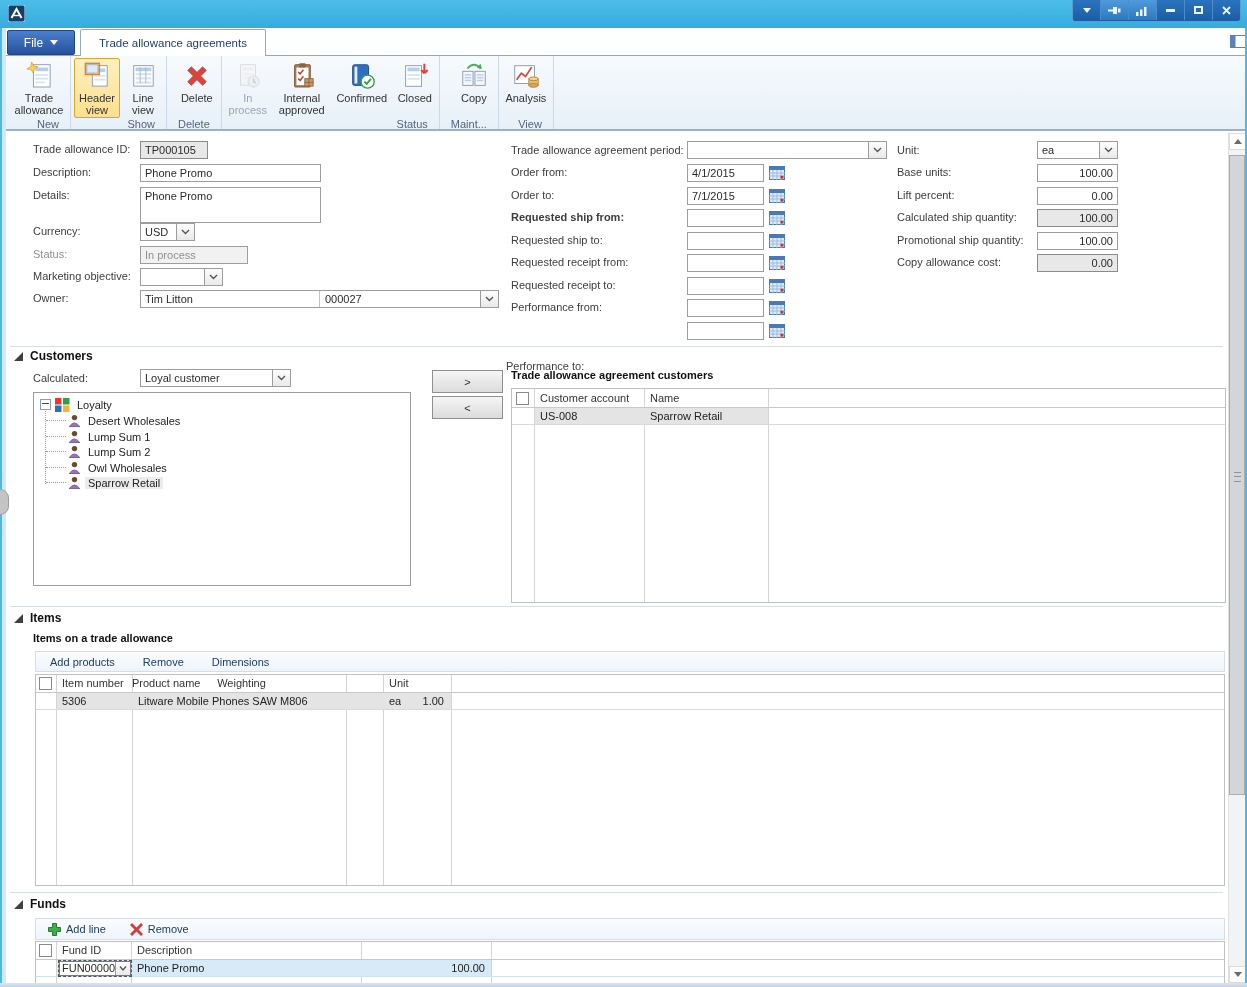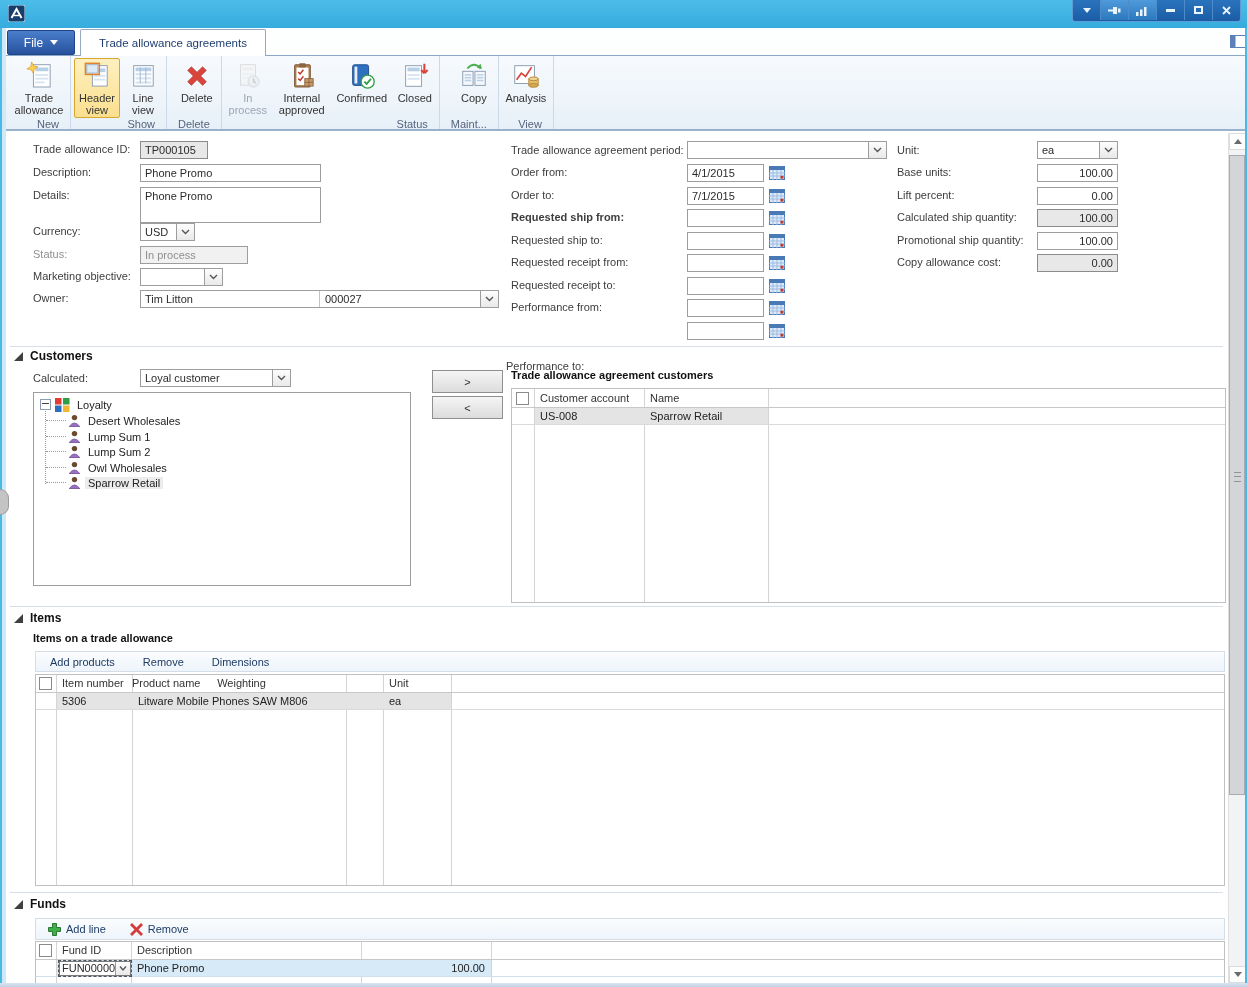--- a/index.html
+++ b/index.html
@@ -556,20 +556,21 @@
     <div class="th" style="left:26px;top:0;">Item number</div>
     <div class="th" style="left:96px;top:0;">Product name</div>
     <div class="th" style="left:353px;top:0;">Unit</div>
 
     <div class="th" style="left:0;top:0;width:411px;text-align:center;">Weighting</div>
     <div class="rowsel" style="left:21px;top:18px;width:394px;height:16px;"></div>
     <div class="hdr-line" style="top:34px;background:#dadada;"></div>
     <div class="td" style="left:26px;top:18px;">5306</div>
     <div class="td" style="left:102px;top:18px;">Litware Mobile Phones SAW M806</div>
     <div class="td" style="left:353px;top:18px;">ea</div>
+    <div class="td" style="left:0;top:18px;width:408px;text-align:right;">1.00</div>
   </div>
 
   <div class="divider" style="top:759px;"></div>
   <span class="sect-arrow" style="left:8px;top:767px;"></span>
   <div class="sect-title" style="left:24px;top:764px;">Funds</div>
 
   <div class="toolstrip" style="left:29px;top:785px;width:1190px;height:22px;">
     <span class="ticon-lbl">
       <svg width="13" height="13" viewBox="0 0 13 13">
           <path d="M4.5 0.5 h4 v4 h4 v4 h-4 v4 h-4 v-4 h-4 v-4 h4 z" fill="#3fae49" stroke="#2b7a33"></path>

